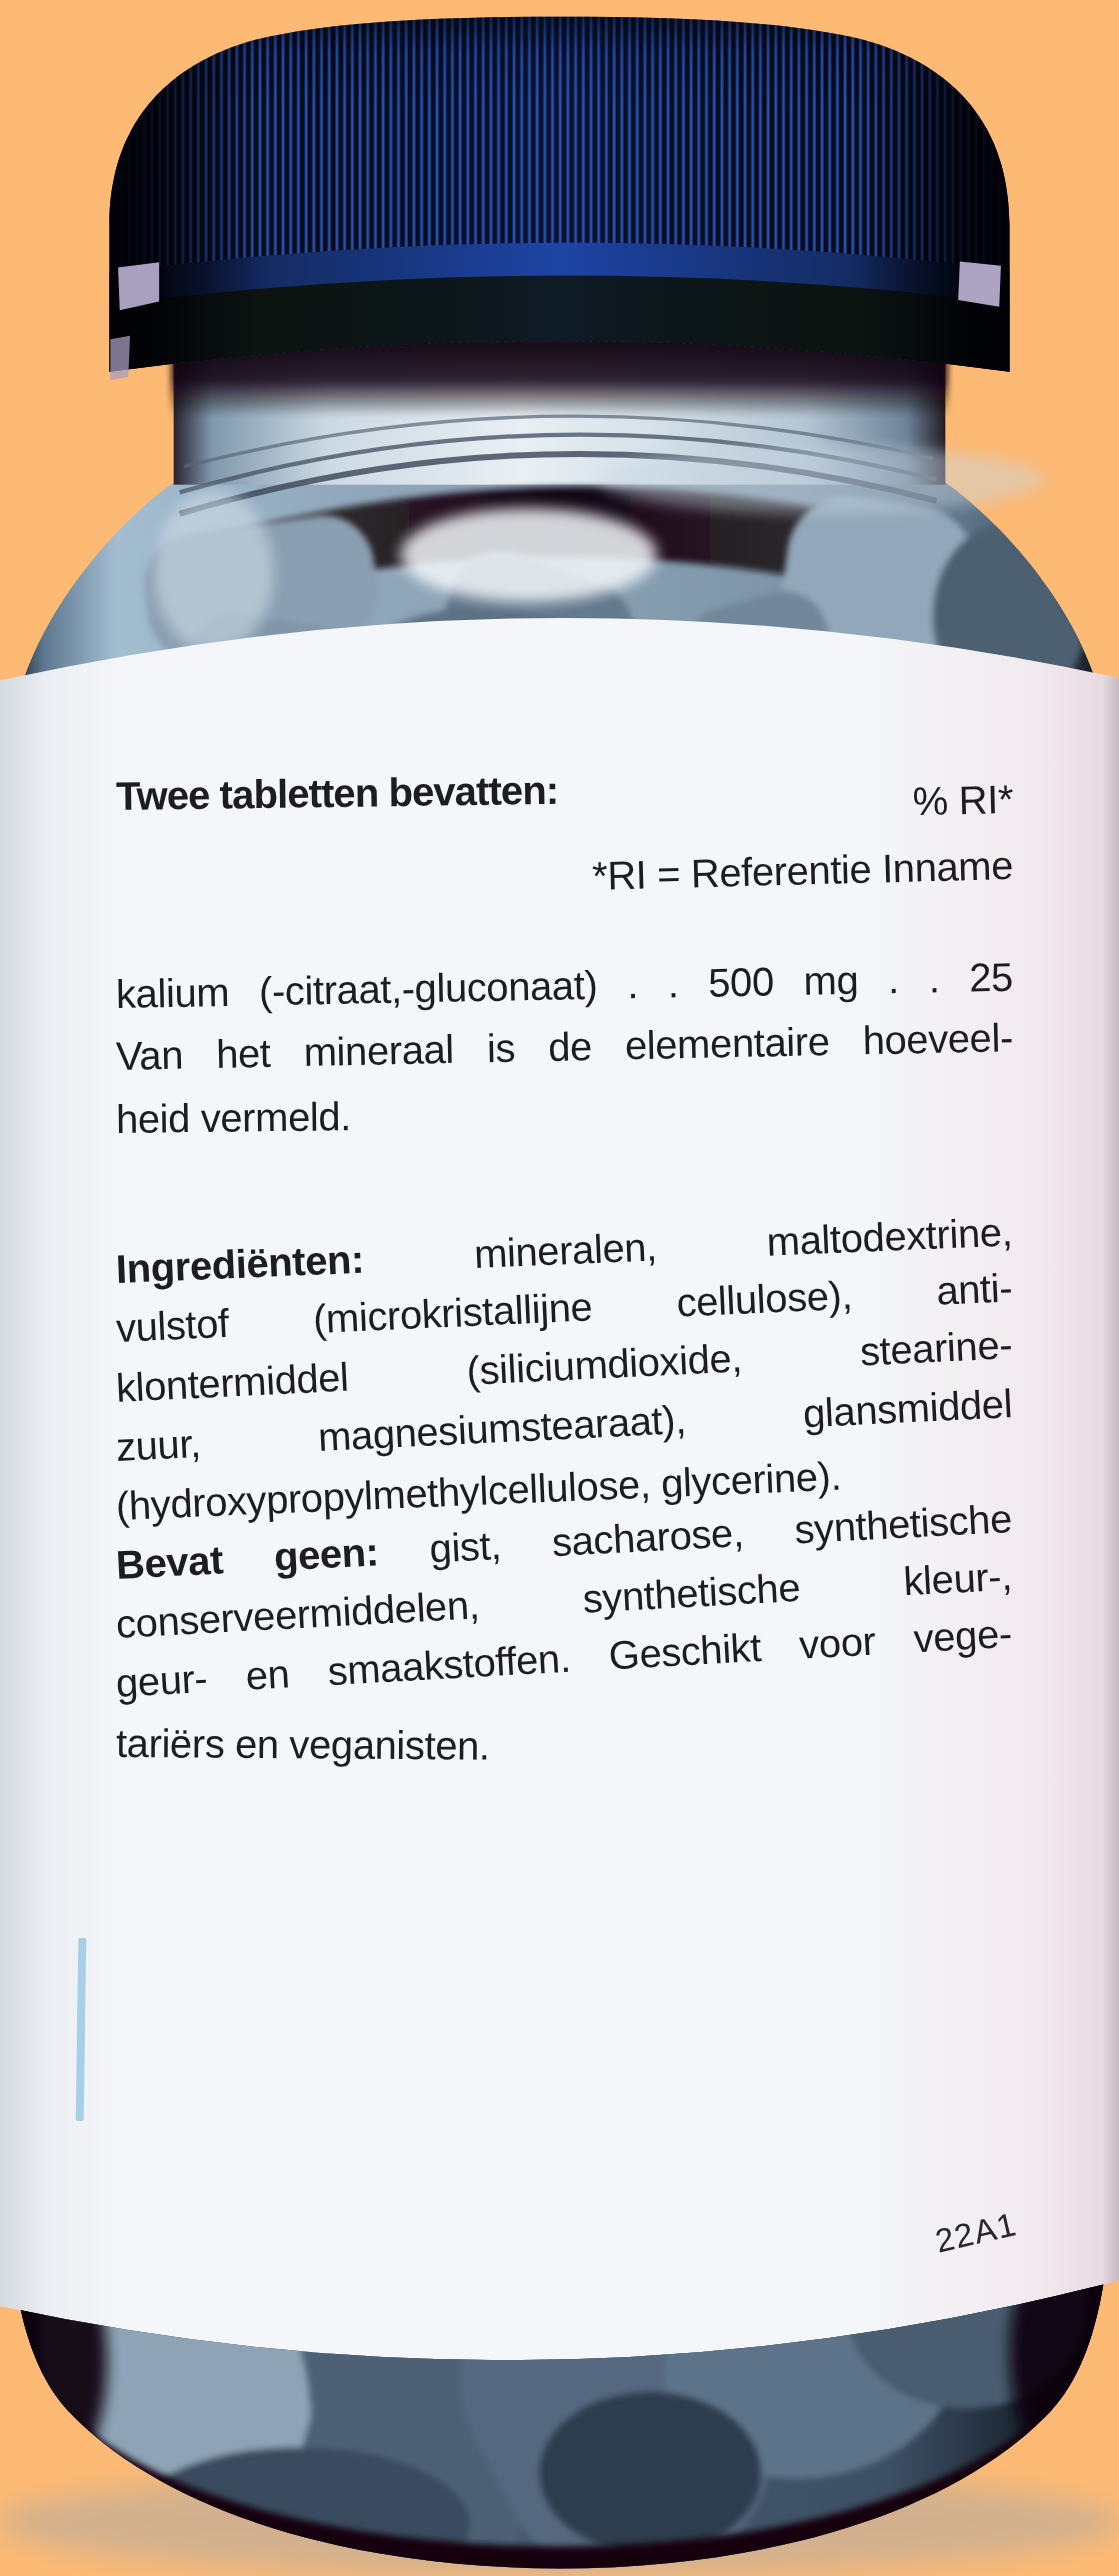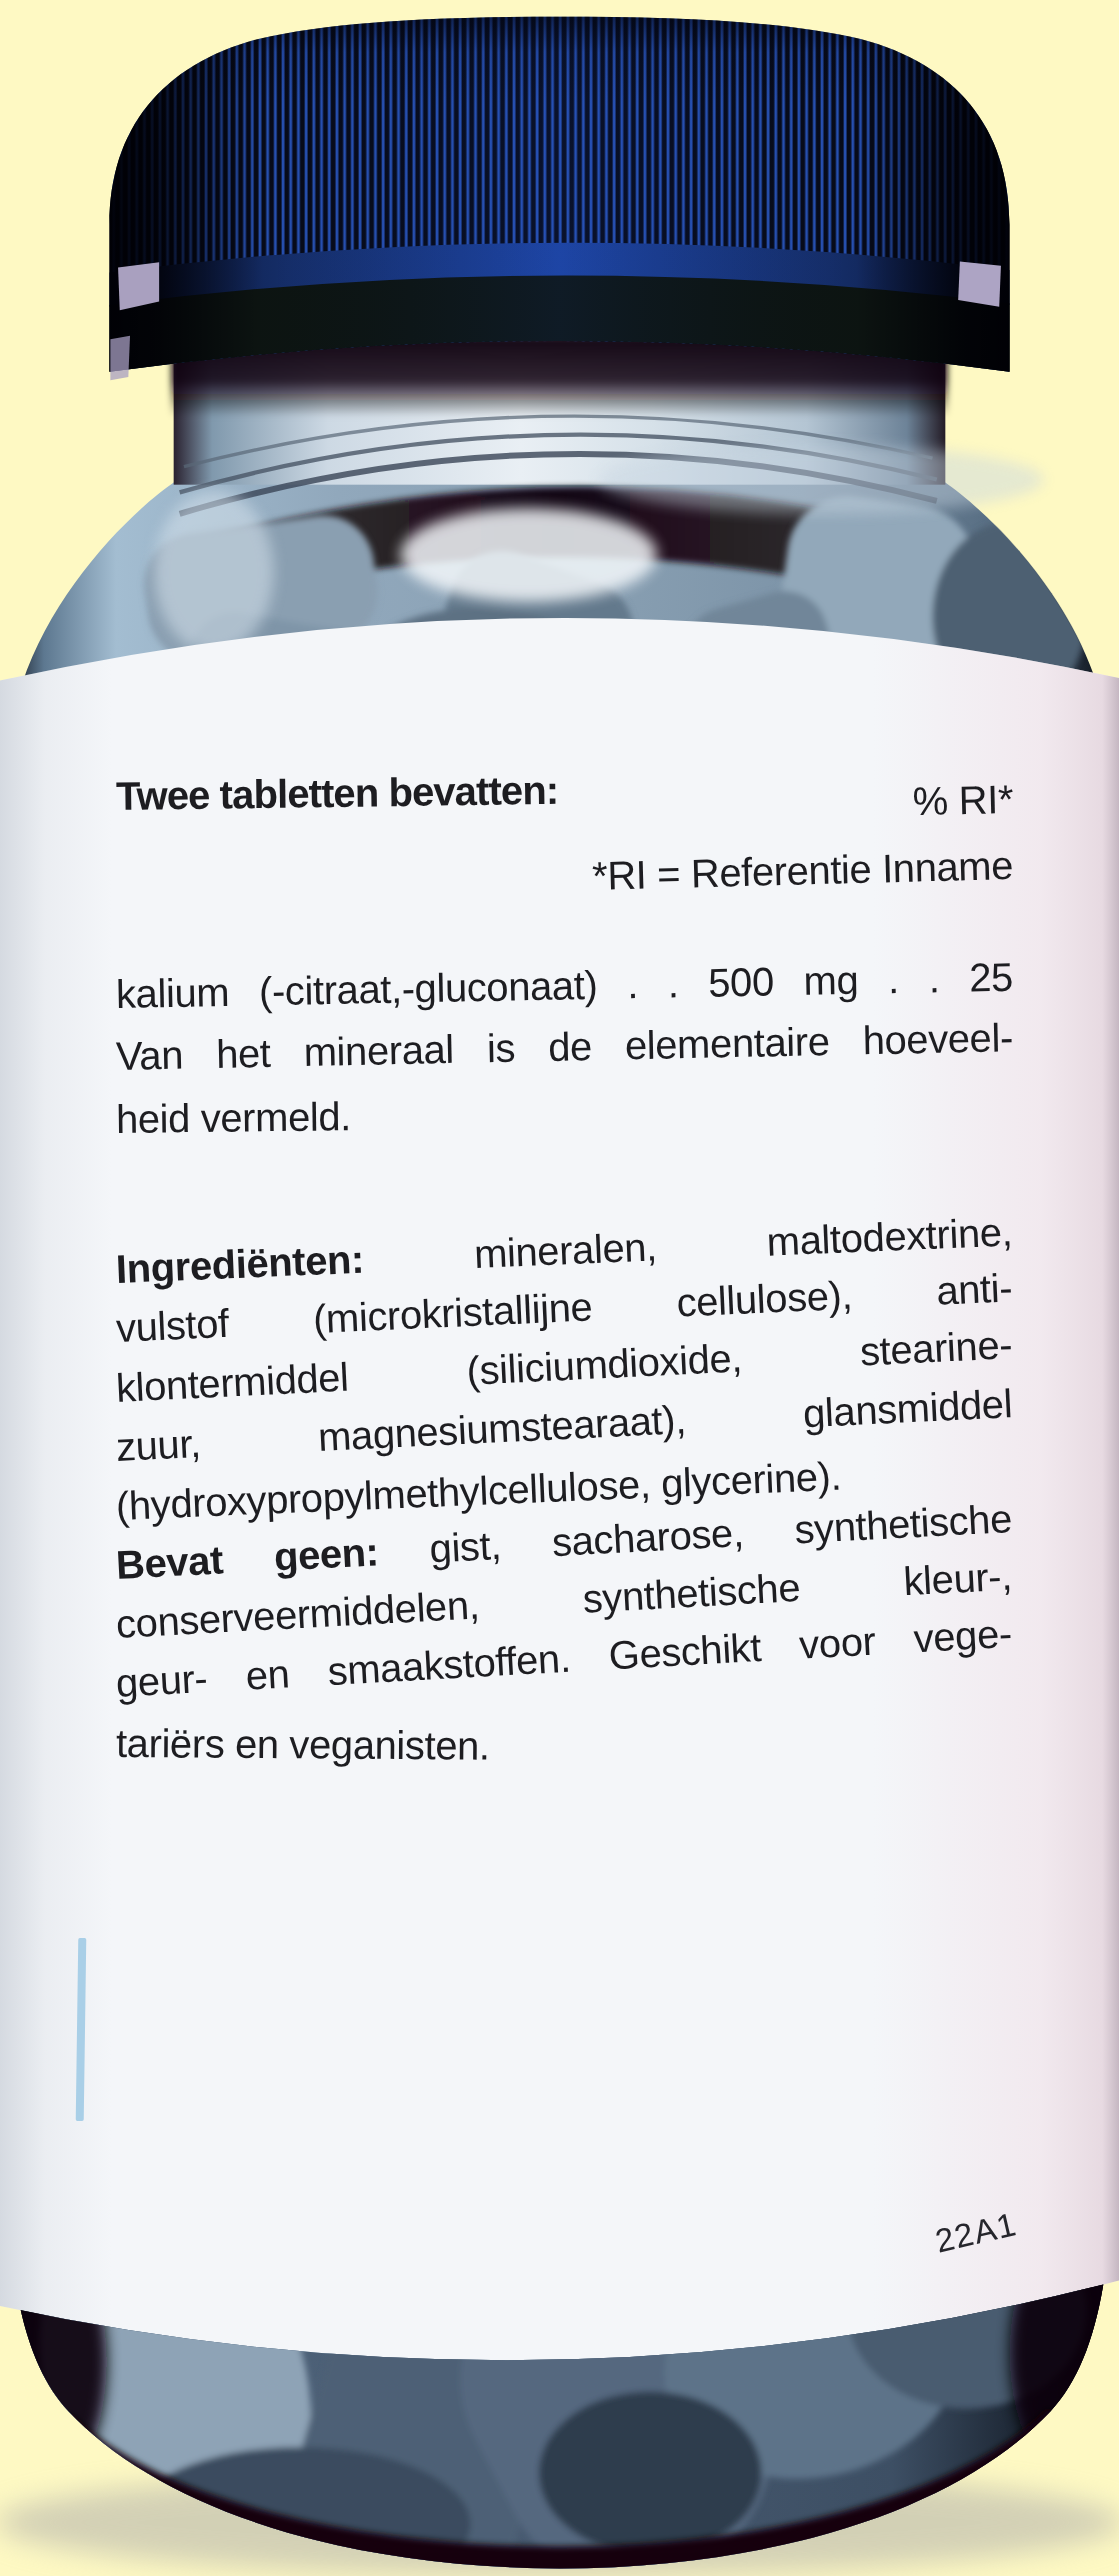--- a/index.html
+++ b/index.html
@@ -1,17 +1,17 @@
 <!DOCTYPE html>
 <html style="font-size:13.7px"><head>
 <meta charset="utf-8">
 <style>
   html,body{margin:0;padding:0;background:#ffffff;}
   body{width:1119px;height:2576px;overflow:hidden;font-family:"Liberation Sans",sans-serif;}
-  .stage{position:relative;width:1119px;height:2576px;background:#fef9c3;overflow:hidden;}
+  .stage{position:relative;width:1119px;height:2576px;background:#fdba74;overflow:hidden;}
   .stage svg{position:absolute;left:0;top:0;width:1119px;height:2576px;display:block;}
   .text-layer{position:absolute;left:0;top:0;width:1119px;height:2576px;}
   .line{
     position:absolute;left:116px;width:897px;height:48px;line-height:48px;
     font-size:40px;letter-spacing:-0.4px;color:#1d1d21;white-space:nowrap;
     transform-origin:left center;
   }
   .line.just{text-align:justify;text-align-last:justify;white-space:normal;}
   .line.right{text-align:right;transform-origin:right center;}
   .b{font-weight:bold;}

